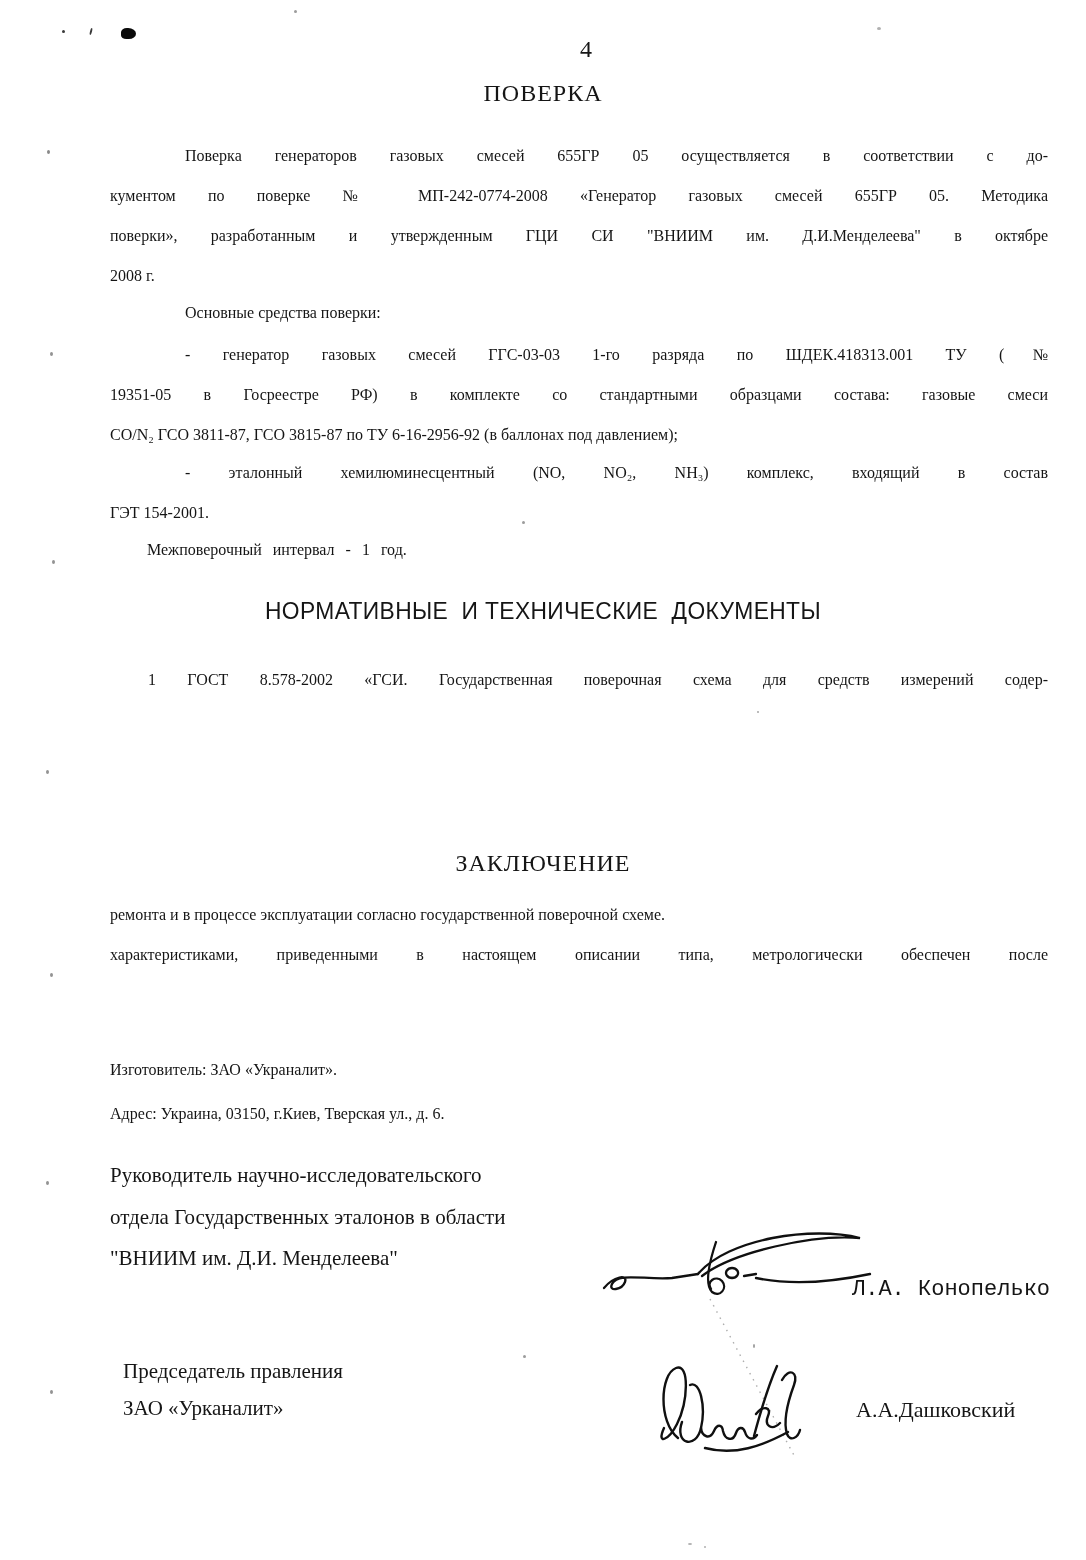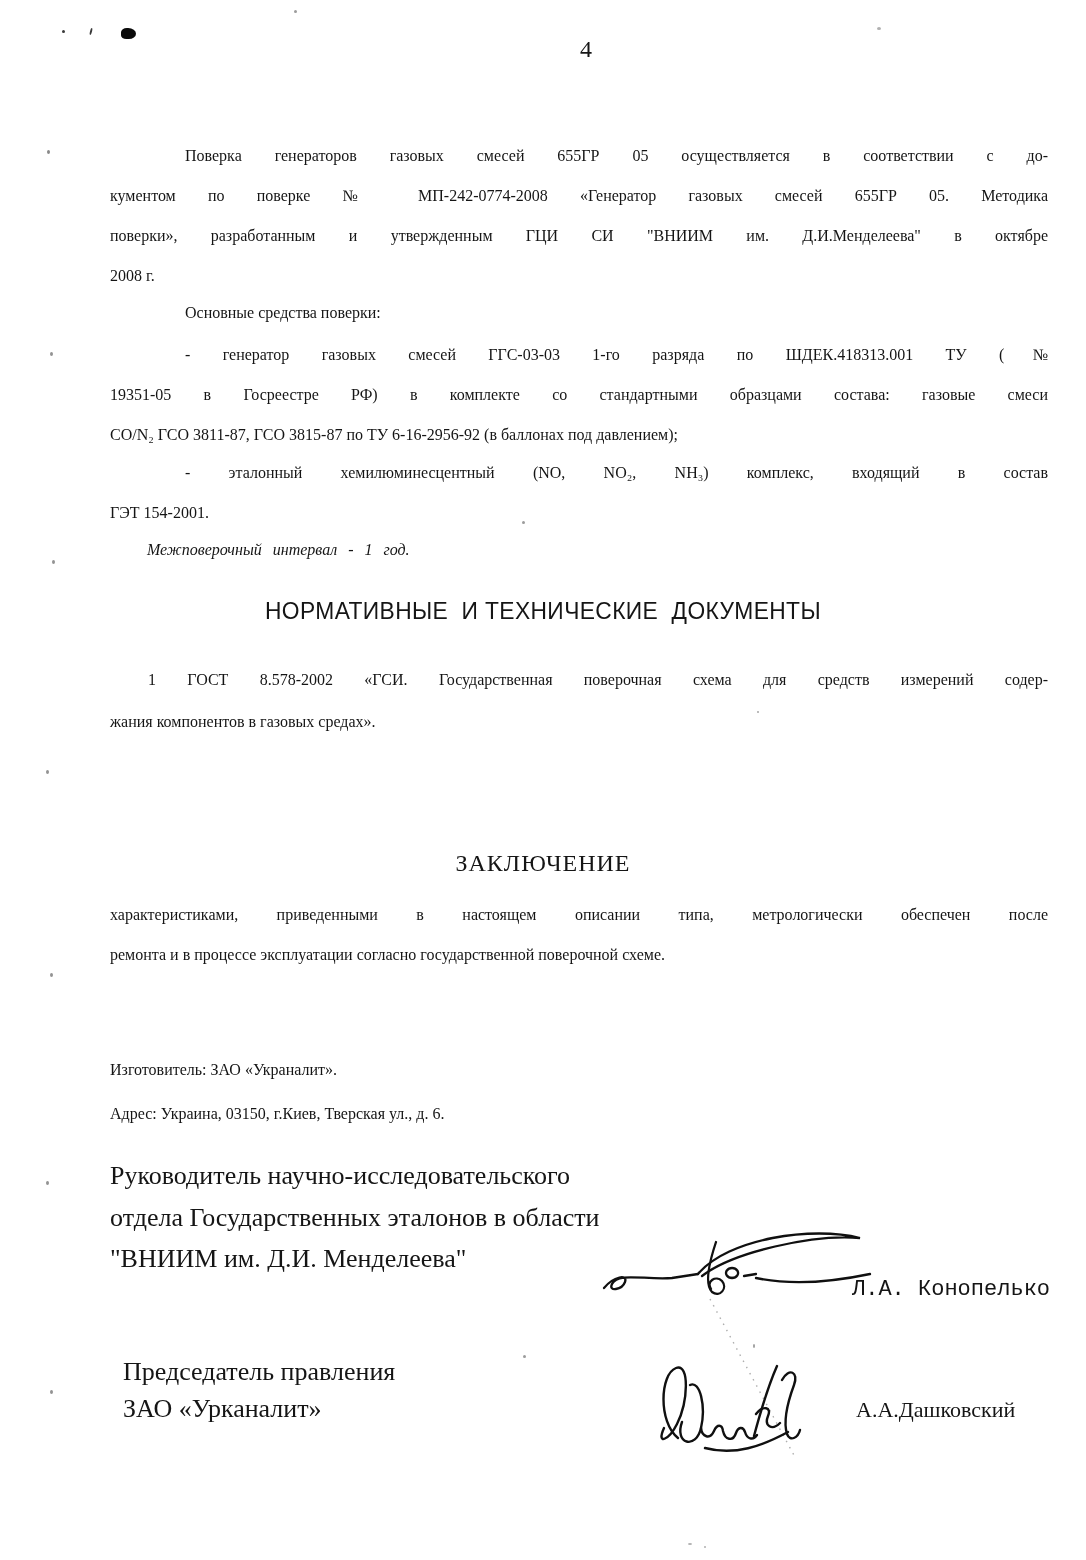--- a/index.html
+++ b/index.html
@@ -19,45 +19,46 @@
   }
   .para{position:absolute;left:110px;width:938px;font-size:16px;line-height:40px;}
   .para .ln{text-align:justify;text-align-last:justify;}
   .para .ln.last{text-align-last:left;}
   .ind75{text-indent:75px;}
   .ind38{text-indent:38px;}
   #p1{top:136px;}
   #p2{top:293px;}
   #p3{top:335px;}
   #p4{top:453px;}
-  #p5{top:530px;left:147px;width:auto;word-spacing:7px;font-style:italic;}
+  #p5{top:530px;left:147px;width:auto;word-spacing:7px;}
   #nd1{top:659px;line-height:42px;}
   #nd2{top:741px;line-height:42px;}
   #c1{top:895px;}
   #manu{top:1050px;}
   #addr{top:1094px;}
-  .sigtitle{position:absolute;left:110px;font-size:26px;}
+  .sigtitle{position:absolute;left:110px;font-size:21px;}
   #sig1t{top:1155px;line-height:41.5px;}
   #sig2t{top:1353px;left:123px;line-height:37px;}
   .signame{position:absolute;font-size:22px;line-height:1.1;white-space:nowrap;}
   #sig1name{left:852px;top:1278px;font-family:Liberation Mono, monospace;}
   #sig2name{left:856px;top:1398px;text-align:right;}
   .sigsvg{position:absolute;}
   #sig1svg{left:598px;top:1226px;}
   #sig2svg{left:650px;top:1358px;}
   #trail{left:706px;top:1295px;}
   .spk{position:absolute;background:#3a3a3a;border-radius:50%;}
 </style>
 </head>
 <body>
 
 <div class="page">
 
   <div class="pnum">4</div>
 
+  <div class="h-serif" id="h1">ПОВЕРКА</div>
 
   <div class="para" id="p1">
     <div class="ln ind75">Поверка генераторов газовых смесей 655ГР 05 осуществляется в соответствии с до-</div>
     <div class="ln">кументом по поверке № МП-242-0774-2008 «Генератор газовых смесей 655ГР 05. Методика</div>
     <div class="ln">поверки», разработанным и утвержденным ГЦИ СИ "ВНИИМ им. Д.И.Менделеева" в октябре</div>
     <div class="ln last">2008 г.</div>
   </div>
 
   <div class="para" id="p2">
     <div class="ln last ind75">Основные средства поверки:</div>
@@ -73,29 +74,28 @@
     <div class="ln ind75">- эталонный хемилюминесцентный (NO, NO₂, NH₃) комплекс, входящий в состав</div>
     <div class="ln last">ГЭТ 154-2001.</div>
   </div>
 
   <div class="para" id="p5">Межповерочный интервал - 1 год.</div>
 
   <div id="h2">НОРМАТИВНЫЕ  И ТЕХНИЧЕСКИЕ  ДОКУМЕНТЫ</div>
 
   <div class="para" id="nd1">
     <div class="ln ind38">1 ГОСТ 8.578-2002 «ГСИ. Государственная поверочная схема для средств измерений содер-</div>
-    <div class="ln last">жания компонентов в газовых средах».</div>
   </div>
 
 
   <div class="h-serif" id="h3">ЗАКЛЮЧЕНИЕ</div>
 
   <div class="para" id="c1">
+    <div class="ln last">ремонта и в процессе  эксплуатации согласно государственной поверочной схеме.</div>
     <div class="ln">характеристиками, приведенными в настоящем описании типа, метрологически обеспечен  после</div>
-    <div class="ln last">ремонта и в процессе  эксплуатации согласно государственной поверочной схеме.</div>
   </div>
 
   <div class="para" id="manu">
     <div class="ln last">Изготовитель: ЗАО «Украналит».</div>
   </div>
 
   <div class="para" id="addr">
     <div class="ln last">Адрес: Украина, 03150, г.Киев, Тверская ул., д. 6.</div>
   </div>
 

